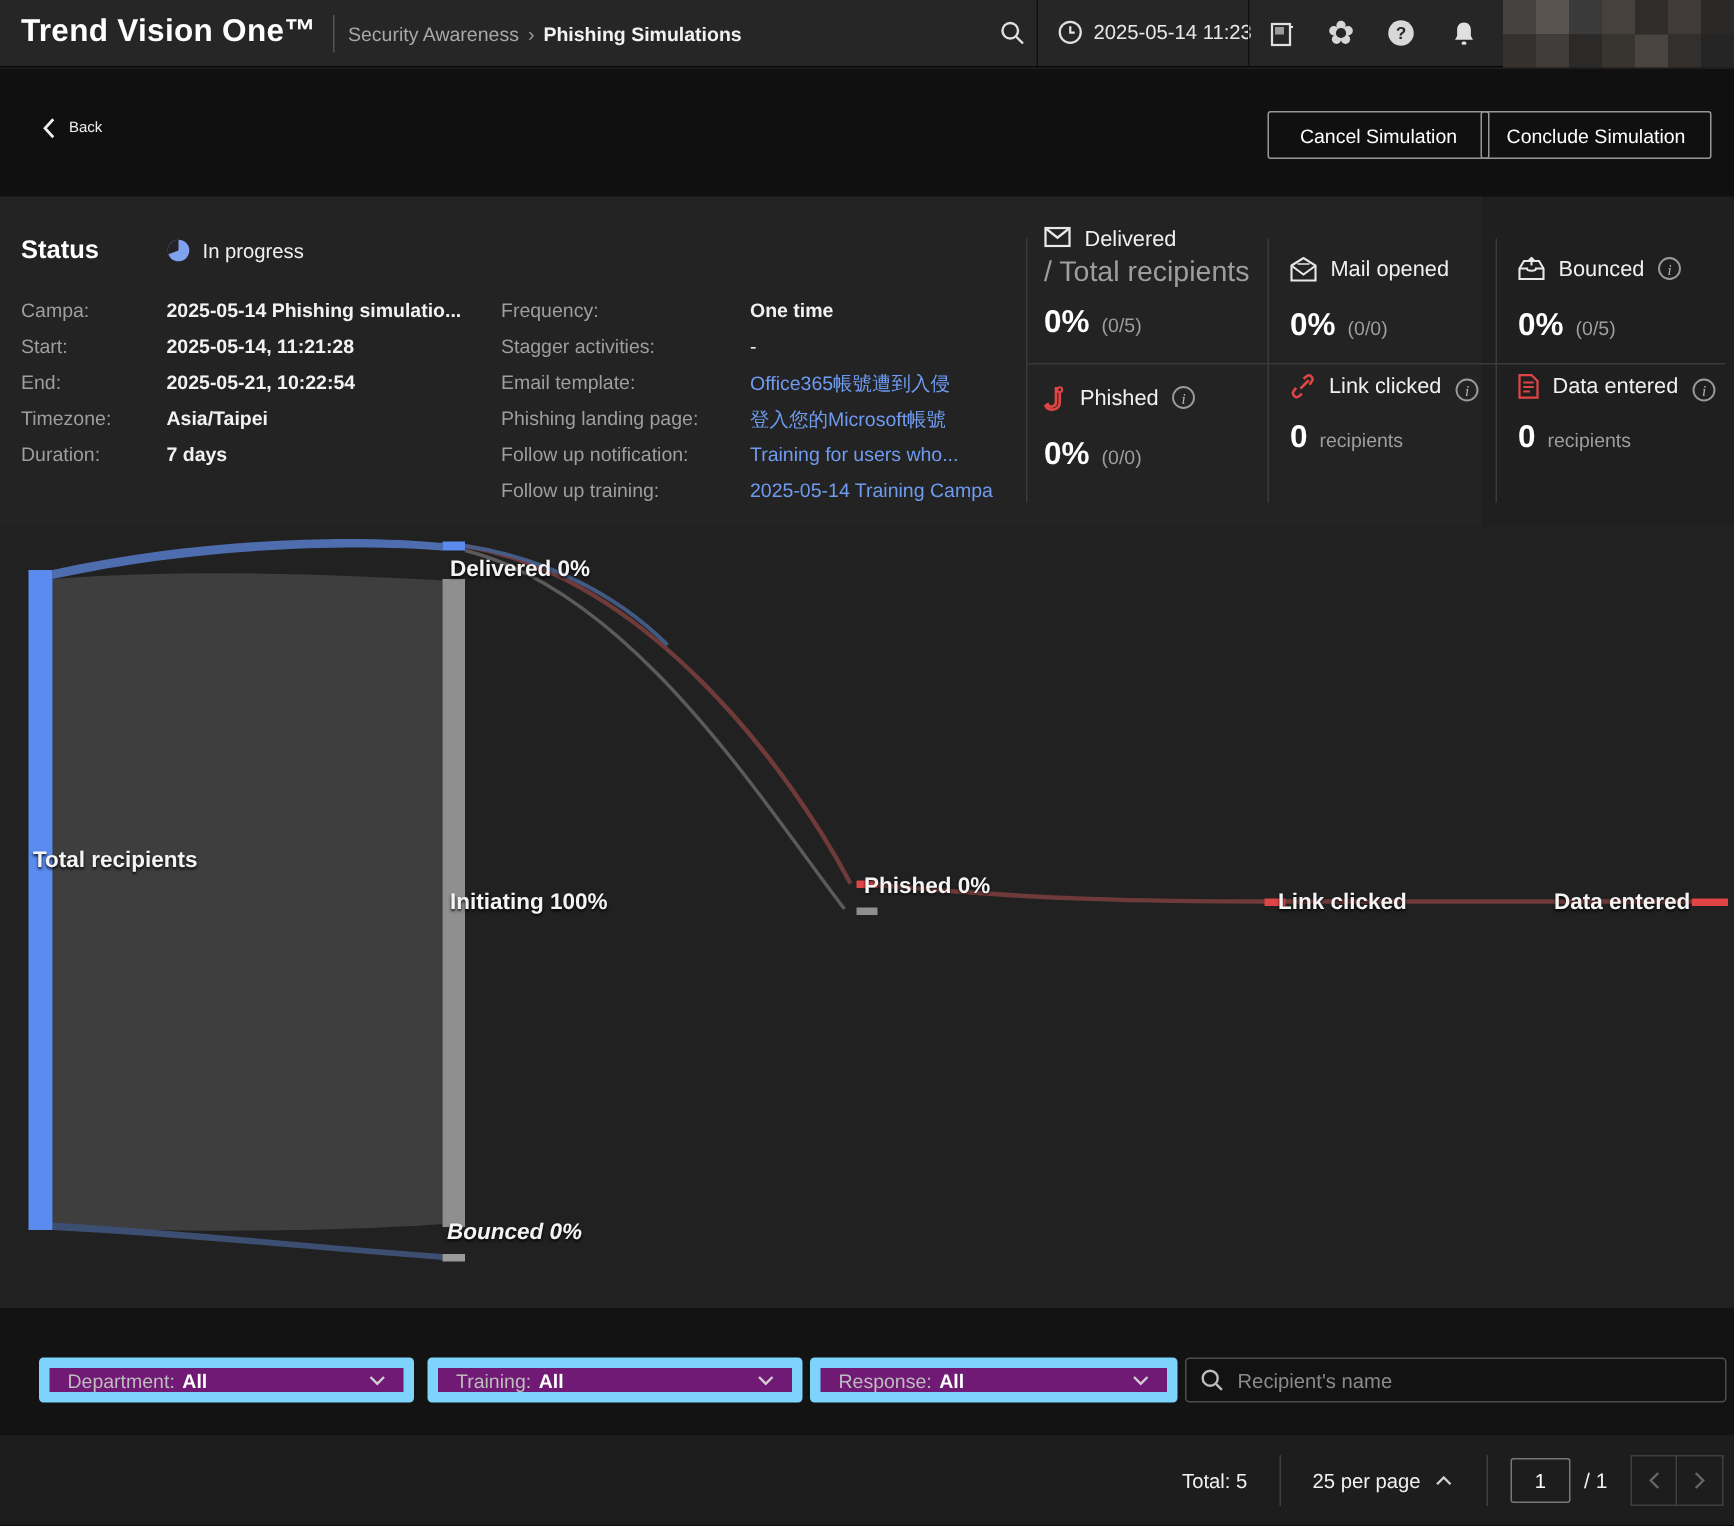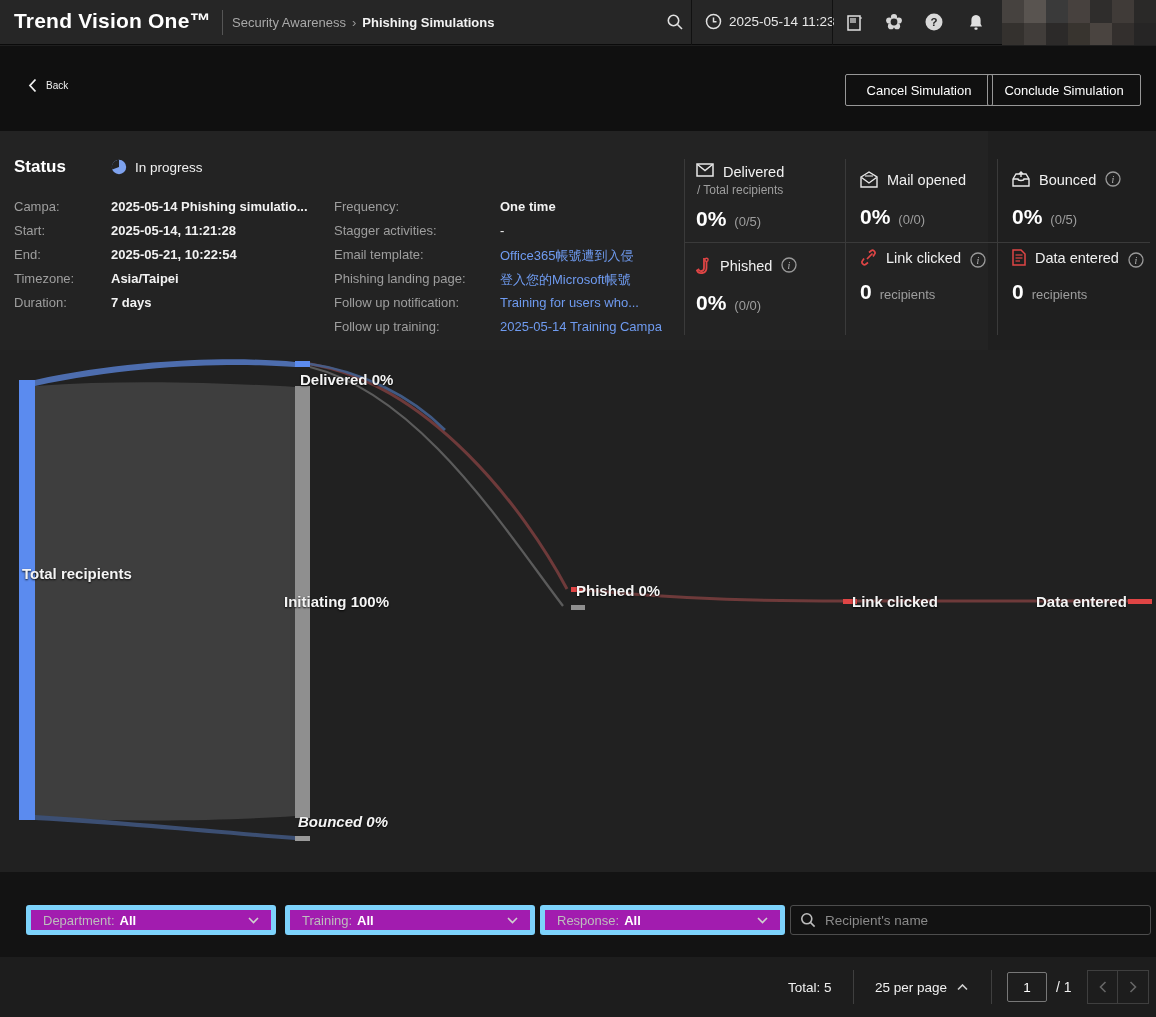--- a/index.html
+++ b/index.html
@@ -40,35 +40,35 @@
   .drow{position:absolute;font-size:13px;white-space:nowrap;}
   .dlbl{color:#9e9e9e;}
   .dval{color:#f2f2f2;font-weight:700;}
   .dval.plain{font-weight:400;}
   .dlink{color:#6f9bf0;font-weight:400;cursor:pointer;}
   .trunc{display:inline-block;max-width:168px;overflow:hidden;text-overflow:ellipsis;vertical-align:bottom;}
   .vsep{position:absolute;width:1px;background:#3a3a3a;}
   .hsep{position:absolute;height:1px;background:#3a3a3a;}
   .stat{position:absolute;}
   .stat-head{display:flex;align-items:flex-start;gap:9px;font-size:14.5px;color:#f0f0f0;line-height:18px;}
-  .stat-sub-label{font-size:12px;color:#9e9e9e;margin-top:2px;}
+  .stat-sub-label{font-size:19px;color:#9e9e9e;margin-top:2px;}
   .stat-val{margin-top:10px;display:flex;align-items:baseline;gap:8px;}
   .stat-num{font-size:21px;font-weight:700;color:#ffffff;}
   .stat-small{font-size:13px;color:#9e9e9e;}
   .info{display:inline-flex;cursor:pointer;}
 
   
   .chart{position:absolute;left:0;top:350px;width:1156px;height:522px;background:#212121;}
   .node-label{position:absolute;font-size:15px;font-weight:700;color:#f4f4f4;white-space:nowrap;
               text-shadow:0 1px 2px rgba(0,0,0,.9);}
 
   
   .filters{position:absolute;left:0;top:872px;width:1156px;height:85px;background:#131313;}
-  .dropdown{position:absolute;top:33px;height:30px;box-sizing:border-box;border:5px solid #7dd3fc;border-radius:3px;
-            background:#a21caf;display:flex;align-items:center;padding:0 12px;font-size:13px;cursor:pointer;}
+  .dropdown{position:absolute;top:33px;height:30px;box-sizing:border-box;border:7px solid #7dd3fc;border-radius:3px;
+            background:#701a75;display:flex;align-items:center;padding:0 12px;font-size:13px;cursor:pointer;}
   .dd-label{color:#bdbdbd;}
   .dd-value{color:#ffffff;font-weight:700;margin-left:5px;}
   .dd-chev{margin-left:auto;display:flex;}
   .searchbox{position:absolute;top:33px;left:790px;width:361px;height:30px;box-sizing:border-box;border:1px solid #4d4d4d;
              border-radius:3px;background:#121212;display:flex;align-items:center;padding:0 9px;gap:7px;}
   .searchbox input{flex:1;background:transparent;border:none;outline:none;color:#e8e8e8;font-size:13.5px;
                    font-family:"Liberation Sans",sans-serif;}
   .searchbox input::placeholder{color:#8a8a8a;}
 
   
@@ -203,21 +203,21 @@
     <div class="drow" style="left:334px;top:164px;"><span class="dlbl">Follow up notification:</span></div>
     <div class="drow" style="left:500px;top:164px;"><span class="dlink trunc">Training for users who...</span></div>
     <div class="drow" style="left:334px;top:188px;"><span class="dlbl">Follow up training:</span></div>
     <div class="drow" style="left:500px;top:188px;"><span class="dlink trunc">2025-05-14 Training Campa</span></div>
 
     <div class="vsep" style="left:684px;top:28px;height:176px;"></div>
     <div class="vsep" style="left:845px;top:28px;height:176px;"></div>
     <div class="vsep" style="left:997px;top:28px;height:176px;"></div>
     <div class="hsep" style="left:684px;top:111px;width:466px;"></div>
 
-    <div class="stat" style="left:696px;top:32px;text-align:center;">
+    <div class="stat" style="left:696px;top:20px;">
       <div class="stat-head">
         <svg width="18" height="14" viewBox="0 0 18 14">
             <rect x="1" y="1" width="16" height="12" fill="none" stroke="#e8e8e8" stroke-width="1.5"></rect>
             <polyline points="1.5,1.5 9,7.5 16.5,1.5" fill="none" stroke="#e8e8e8" stroke-width="1.5"></polyline>
           </svg>
         <span>Delivered</span>
       </div>
       <div class="stat-sub-label">/ Total recipients</div>
       <div class="stat-val">
           <span class="stat-num">0%</span>
@@ -346,21 +346,21 @@
       <rect x="295" y="36" width="15" height="432" fill="#8f8f8f"></rect>
       <rect x="295" y="11" width="15" height="6" fill="#5b8bef"></rect>
       <rect x="295" y="486" width="15" height="5" fill="#9a9a9a"></rect>
       <rect x="571" y="237" width="14" height="5" fill="#e04545"></rect>
       <rect x="571" y="255" width="14" height="5" fill="#8f8f8f"></rect>
       <rect x="843" y="249" width="14" height="5" fill="#e04545"></rect>
       <rect x="1128" y="249" width="24" height="5" fill="#e04545"></rect>
     </svg>
     <div class="node-label" style="left:300px;top:21px;">Delivered 0%</div>
     <div class="node-label" style="left:22px;top:215px;">Total recipients</div>
-    <div class="node-label" style="left:284px;top:243px;">Initiating 100%</div>
+    <div class="node-label" style="left:300px;top:243px;">Initiating 100%</div>
     <div class="node-label" style="left:576px;top:232px;">Phished 0%</div>
     <div class="node-label" style="left:852px;top:243px;">Link clicked</div>
     <div class="node-label" style="left:1036px;top:243px;">Data entered</div>
     <div class="node-label" style="left:298px;top:463px;font-style:italic;">Bounced 0%</div>
   </div>
 
   <div class="filters">
     <div class="dropdown" style="left:26px;width:250px;">
       <span class="dd-label">Department:</span>
       <span class="dd-value">All</span>

